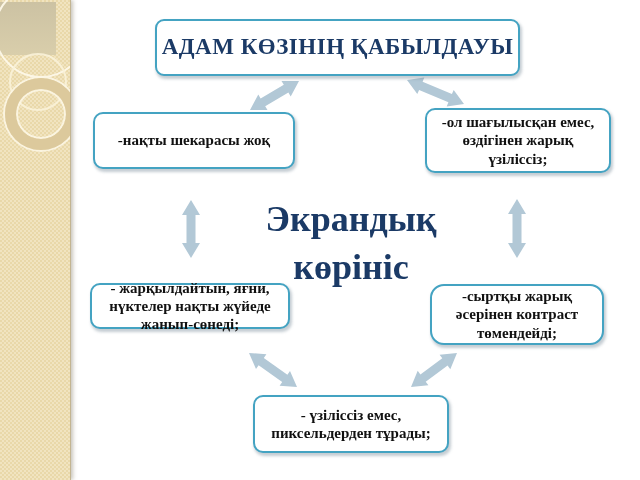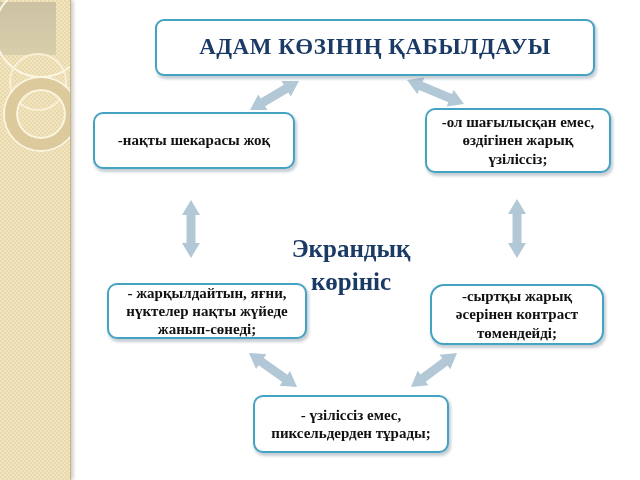--- a/index.html
+++ b/index.html
@@ -51,39 +51,38 @@
     text-align: center;
     font-weight: bold;
     color: var(--body-text, #111111);
     font-size: 15px;
     line-height: 1.22;
     box-shadow: 1.5px 2.5px 3px rgba(110,130,145,.4);
   }
   .box .line { white-space: nowrap; }
 
   .title-box {
-    left: 155px; top: 19px; width: 440px; height: 57px;
+    left: 155px; top: 19px; width: 365px; height: 57px;
     font-size: 23px;
     letter-spacing: .5px;
     color: var(--title-text, #1b3a66);
     border-radius: 9px;
   }
   .n-tl { left: 93px;  top: 112px; width: 202px; height: 57px; }
   .n-tr { left: 425px; top: 108px; width: 186px; height: 65px; text-align: center; }
-  .n-ml { left: 107px;  top: 283px; width: 200px; height: 56px; }
+  .n-ml { left: 90px;  top: 283px; width: 200px; height: 46px; }
   .n-mr { left: 430px; top: 284px; width: 174px; height: 61px; border-radius: 14px; }
   .n-b  { left: 253px; top: 395px; width: 196px; height: 58px; justify-content: center; }
 
   .center-label {
     position: absolute; left: 221px; top: 196px; width: 260px;
     text-align: center;
-    font-size: 25px; font-weight: bold;
+    font-size: 36px; font-weight: bold;
     color: var(--title-text, #1b3a66);
     line-height: 1.32;
-    margin-top: 36px;
   }
   .center-label .line { white-space: nowrap; }
 </style>
 </head>
 <body>
 
 <div class="slide">
 
   <div class="strip">
     <div class="deco-block"></div>

